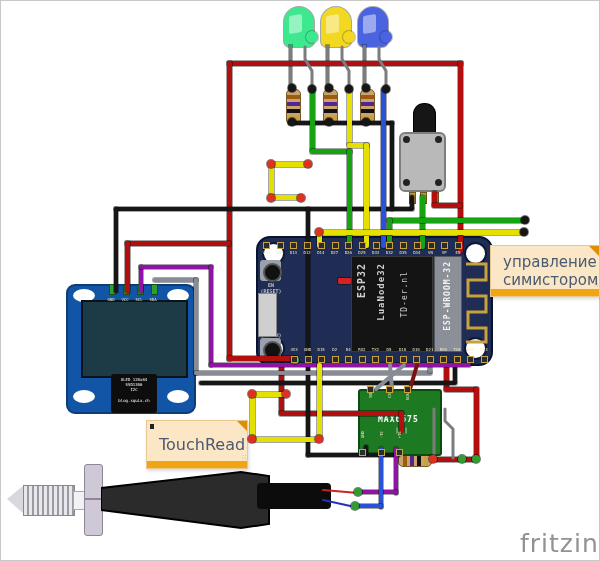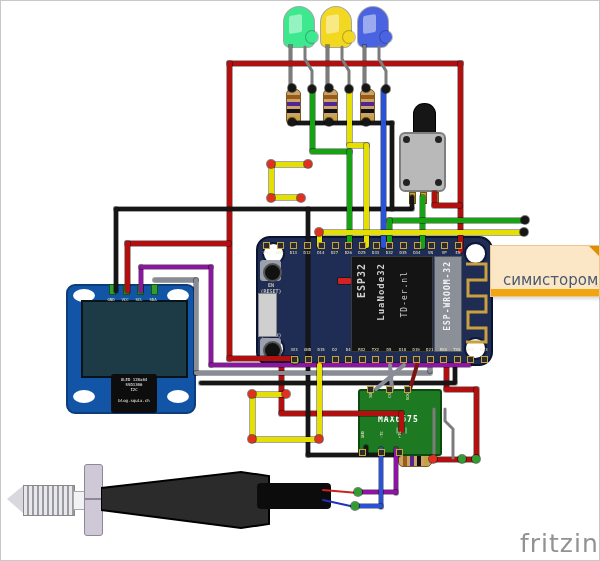--- a/index.html
+++ b/index.html
@@ -185,23 +185,30 @@
   <div id="tctip"></div>
   <div id="thread"></div>
   <div id="spacer"></div>
   <div id="collar"></div>
   <svg class="layer" width="180" height="70" style="left:100px;top:465px;">
     <polygon points="0,22 0,44 140,62 168,58 168,10 140,6" fill="#2b2b2b" stroke="#000" stroke-width="2"></polygon>
   </svg>
   <div id="cable"></div>
 
   <div class="note" style="left:489px;top:244px;width:110px;height:52px;">
-    <span><br><span>симистором</span></span>
+    <span><span>управление</span><br><span>симистором</span></span>
     <div class="bar"></div>
     <div class="fold"></div>
+    <div class="grip">∷</div>
+  </div>
+  <div class="note" style="left:145px;top:419px;width:102px;height:49px;">
+    <span style="font-size:16px;">TouchRead</span>
+    <div class="bar"></div>
+    <div class="fold"></div>
+    <div class="lock"></div>
     <div class="grip">∷</div>
   </div>
 
   <div id="fritz">fritzing</div>
 <div class="wire" style="left: 226px; top: 60px; width: 236px; height: 5px; background: rgb(179, 15, 15);"></div>
     <div class="wire" style="left: 226px; top: 60px; width: 5px; height: 300px; background: rgb(179, 15, 15);"></div>
     <div class="wire" style="left: 226px; top: 355px; width: 70px; height: 5px; background: rgb(179, 15, 15);"></div>
     <div class="wire" style="left: 457px; top: 60px; width: 5px; height: 192px; background: rgb(179, 15, 15);"></div>
     <div class="wire" style="left: 124px; top: 240px; width: 106px; height: 5px; background: rgb(179, 15, 15);"></div>
     <div class="wire" style="left: 124px; top: 240px; width: 5px; height: 52px; background: rgb(179, 15, 15);"></div>

